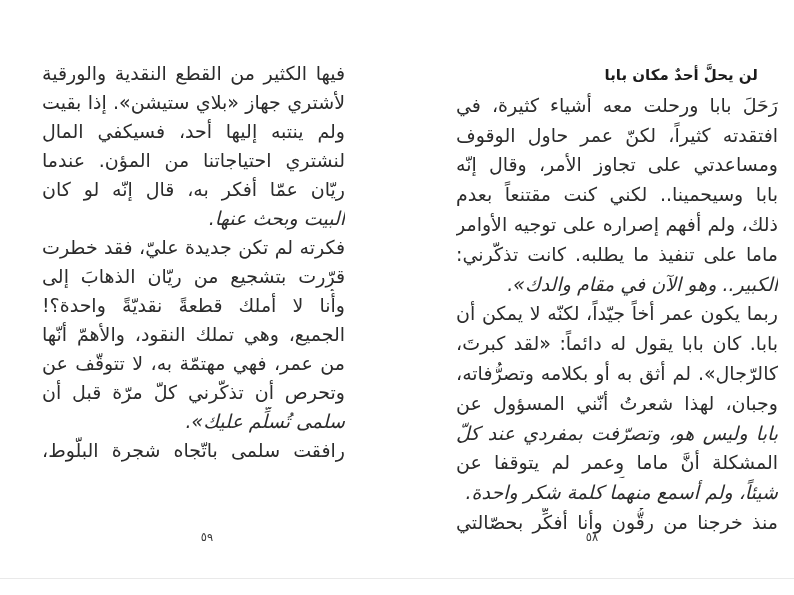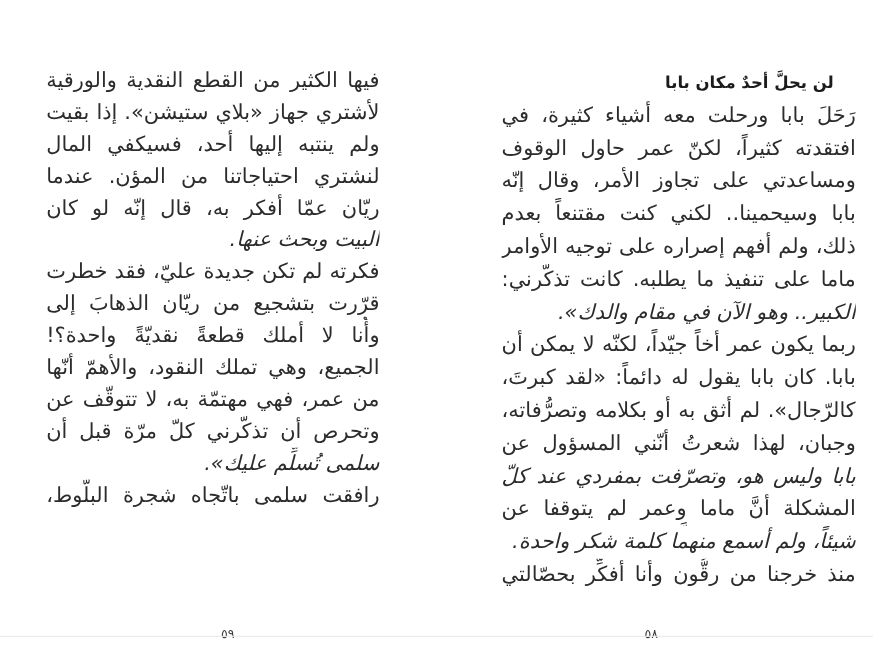--- a/index.html
+++ b/index.html
@@ -63,21 +63,21 @@
     font-weight: 700;
     color: #1c1c1c;
     text-align: right;
     text-align-last: right;
     line-height: 29.8px;
     height: 29.8px;
     overflow: hidden;
   }
   .page-number {
     position: absolute;
-    top: 568px;
+    top: 529px;
     width: 40px;
     font-size: 11.5px;
     color: #3a3a3a;
     text-align: center;
     line-height: 16px;
   }
   .page-number-left { left: 187px; }
   .page-number-right { left: 572px; }
   .bottom-rule {
     position: absolute;

